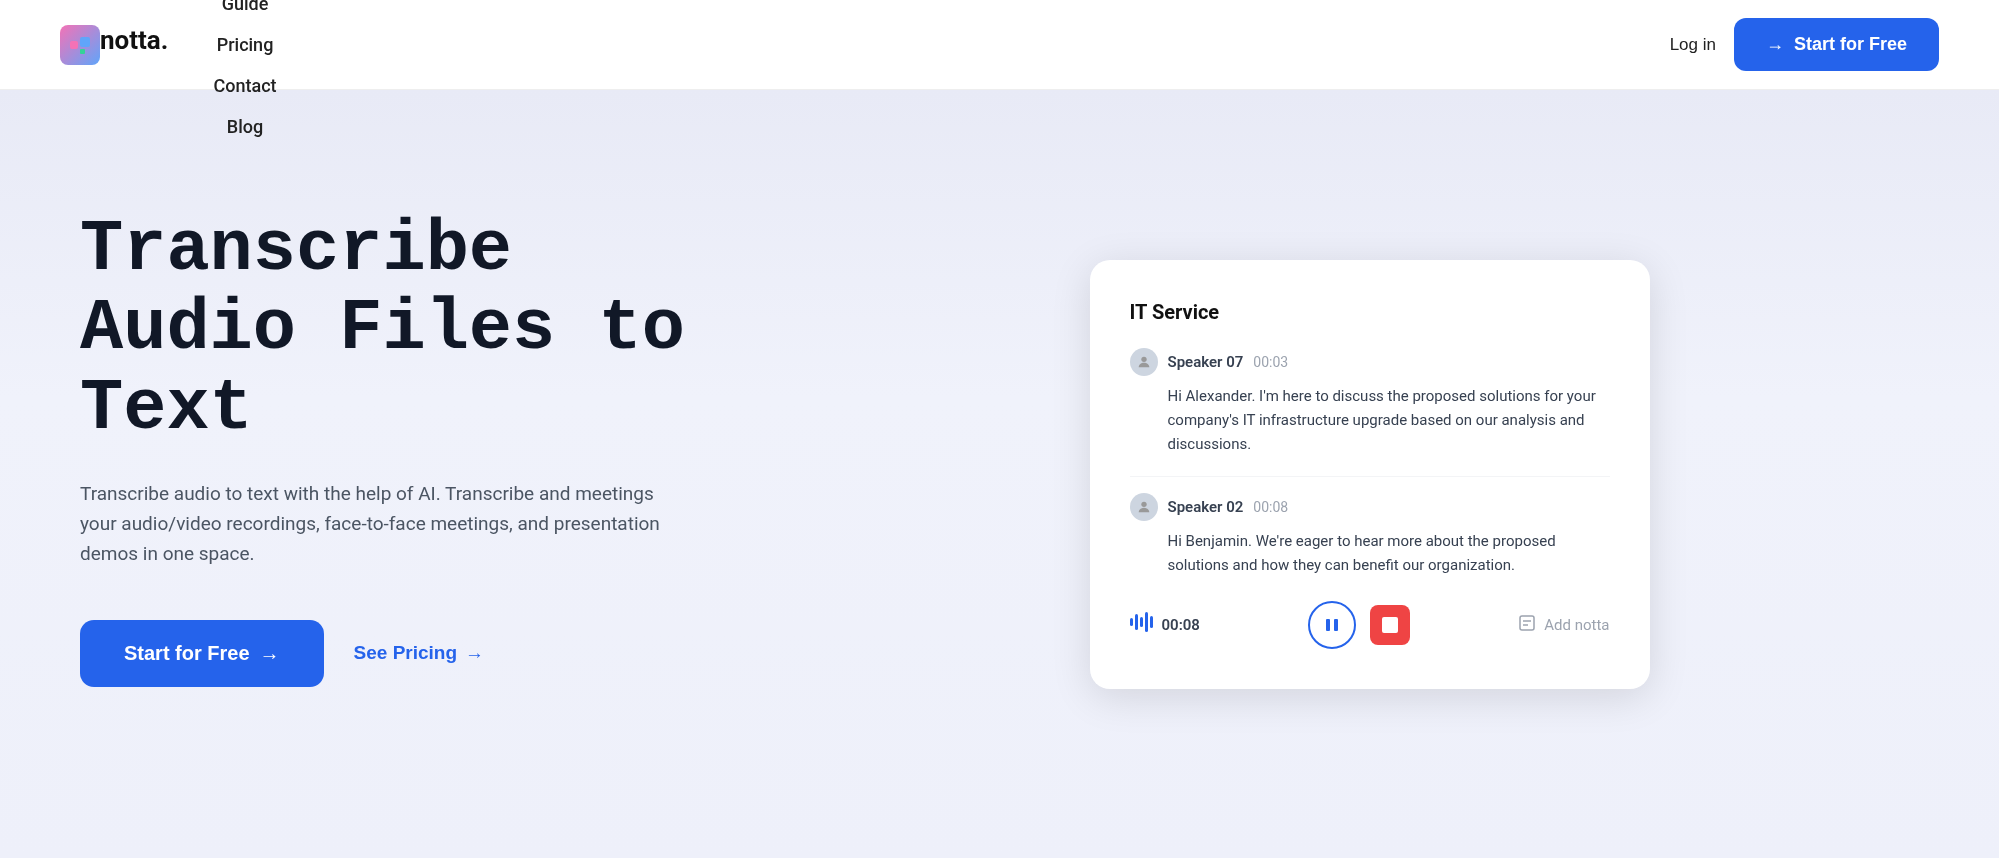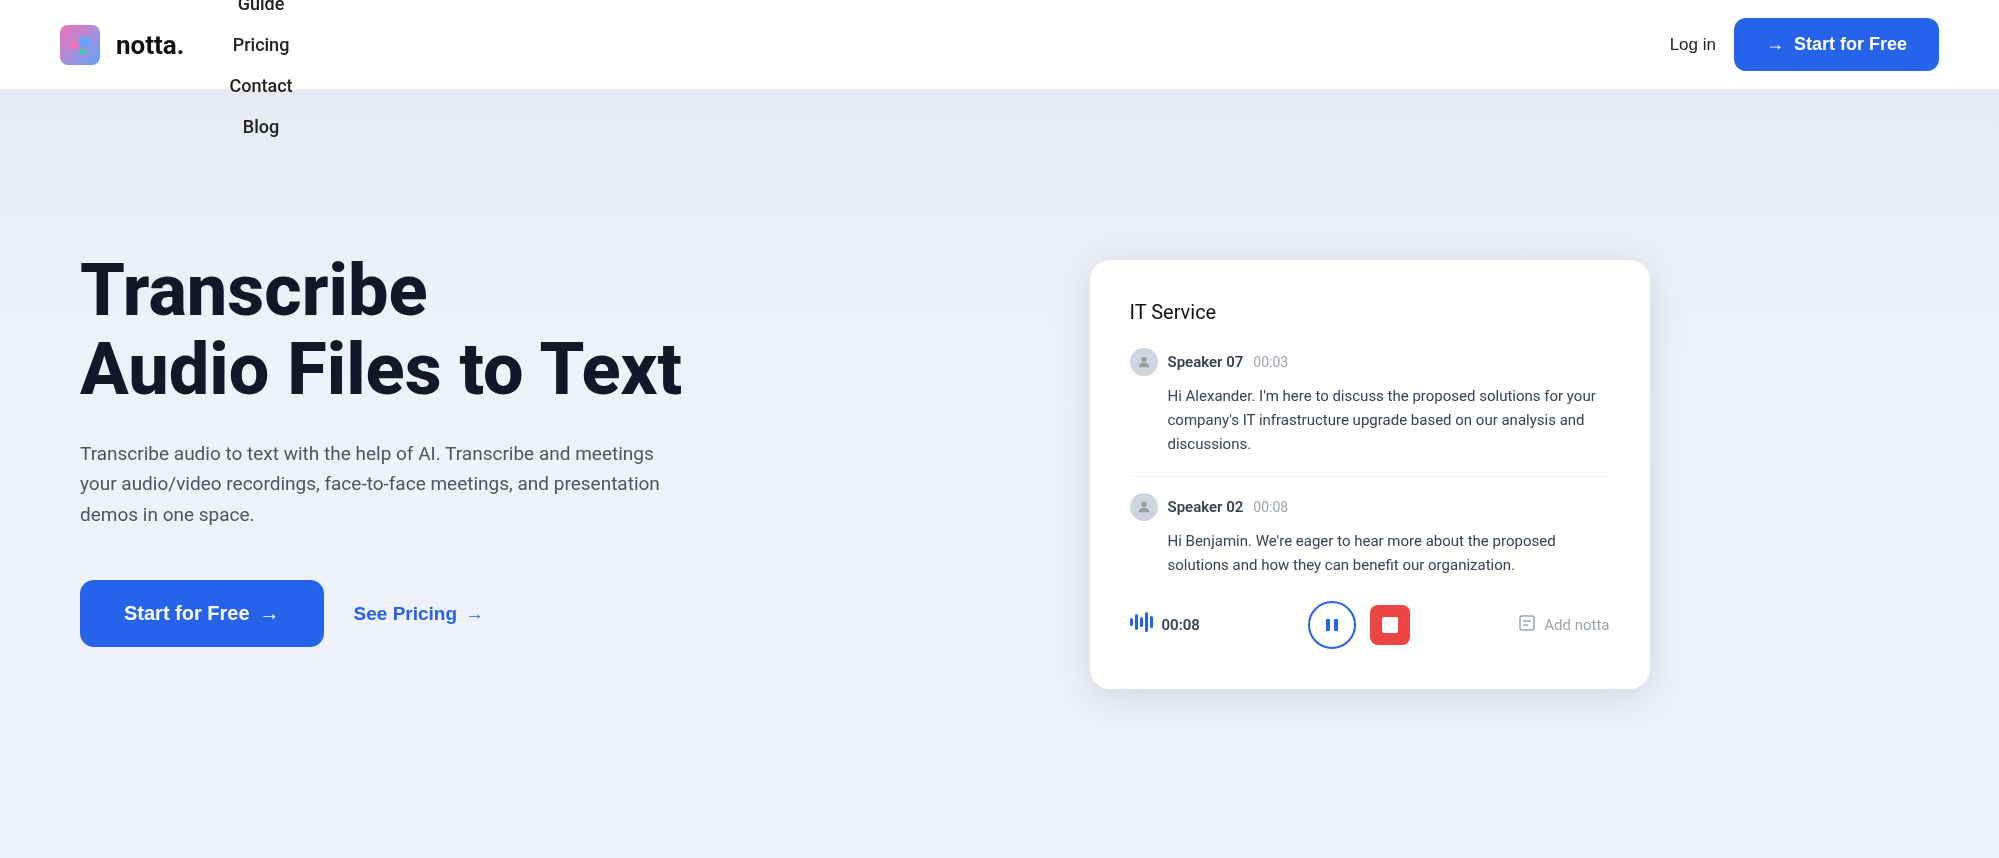--- a/index.html
+++ b/index.html
@@ -5,21 +5,21 @@
     * { margin: 0; padding: 0; box-sizing: border-box; }
     body { font-family: -apple-system, BlinkMacSystemFont, 'Segoe UI', Roboto, sans-serif; background: #fff; }
 
     
     nav {
       display: flex; align-items: center; justify-content: space-between;
       padding: 0 60px; height: 90px; background: #fff;
       border-bottom: 1px solid #eee; position: relative; z-index: 10;
     }
     .nav-left { display: flex; align-items: center; gap: 40px; }
-    .logo { display: flex; align-items: center; gap: 16px; text-decoration: none; }
+    .logo { display: flex; align-items: flex-start; gap: 0; text-decoration: none; }
     .logo-icon {
       width: 40px; height: 40px;
       background: linear-gradient(135deg, #f472b6 0%, #60a5fa 100%);
       border-radius: 8px;
       display: flex; align-items: center; justify-content: center;
       font-size: 20px; color: #fff; font-weight: bold;
     }
     .logo-text { font-size: 26px; font-weight: 700; color: #111; }
     .nav-links { display: flex; align-items: center; gap: 20px; flex-direction: column; }
     .nav-link {
@@ -43,20 +43,21 @@
       background: linear-gradient(180deg, #e8eaf6 0%, #f0f2fb 40%, #eef0fa 100%);
       min-height: 768px;
       display: flex; align-items: center;
       padding: 60px 80px;
       gap: 60px;
     }
     .hero-left { flex: 1; max-width: 680px; }
     .hero-title {
       font-size: 72px; font-weight: 800; color: #111827; line-height: 1.1;
       margin-bottom: 30px;
+      font-family: Liberation Mono, monospace;
     }
     .hero-desc {
       font-size: 19px; color: #4b5563; line-height: 1.6;
       margin-bottom: 50px; max-width: 580px;
     }
     .hero-buttons { display: flex; align-items: center; gap: 30px; margin-bottom: 50px; }
     .hero-cta {
       background: #2563eb; color: #fff; border: none; border-radius: 14px;
       padding: 22px 44px; font-size: 20px; font-weight: 700; cursor: pointer;
       display: flex; align-items: center; gap: 10px;
@@ -78,21 +79,21 @@
     .teams-icon { background: #6264a7; }
     .webex-icon { background: #fff; border: 1px solid #ddd; }
 
     
     .hero-right { flex: 1; display: flex; justify-content: center; }
     .transcript-card {
       background: #fff; border-radius: 20px;
       box-shadow: 0 8px 40px rgba(0,0,0,0.12);
       padding: 40px; width: 560px; max-width: 100%;
     }
-    .card-title { font-size: 20px; font-weight: 400; color: #111; margin-bottom: 24px; }
+    .card-title { font-size: 20px; font-weight: 700; color: #111; margin-bottom: 24px; }
     .speaker-block { margin-bottom: 20px; }
     .speaker-meta { display: flex; align-items: center; gap: 10px; margin-bottom: 8px; }
     .speaker-avatar {
       width: 28px; height: 28px; border-radius: 50%; background: #cdd5e0;
       display: flex; align-items: center; justify-content: center;
       font-size: 14px; color: #888;
     }
     .speaker-name { font-size: 15px; font-weight: 600; color: #374151; }
     .speaker-time { font-size: 14px; color: #9ca3af; }
     .speaker-text { font-size: 15px; color: #374151; line-height: 1.6; padding-left: 38px; }

